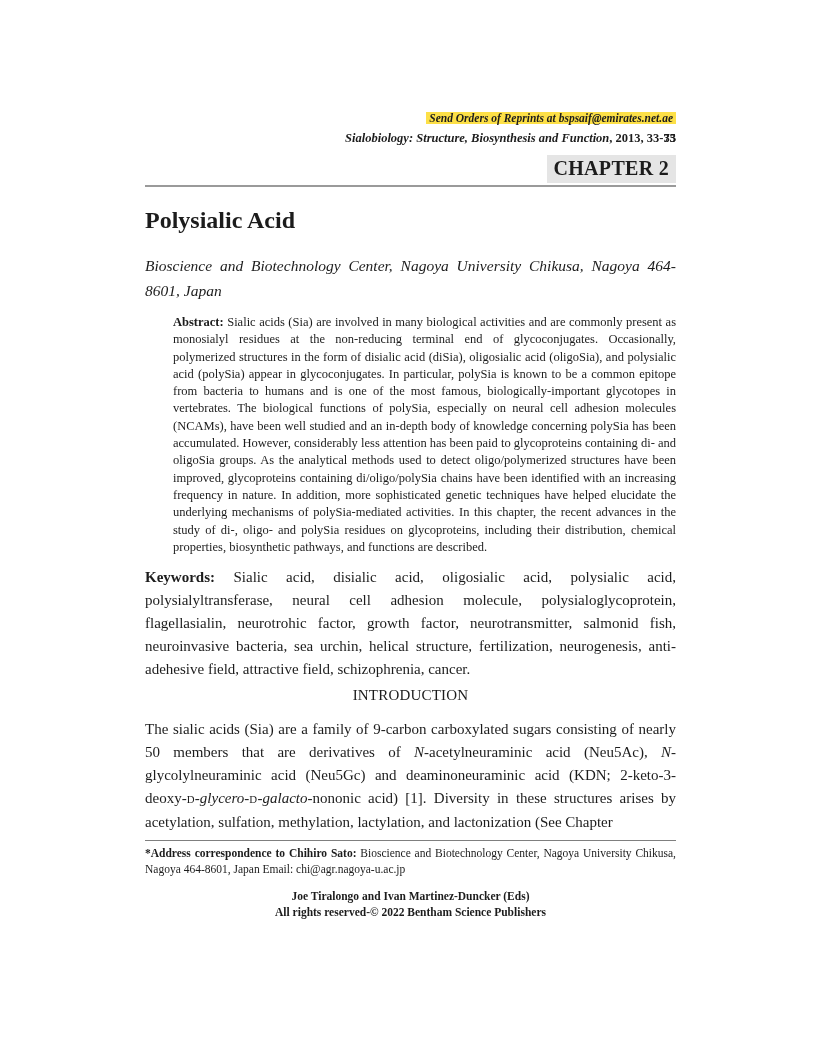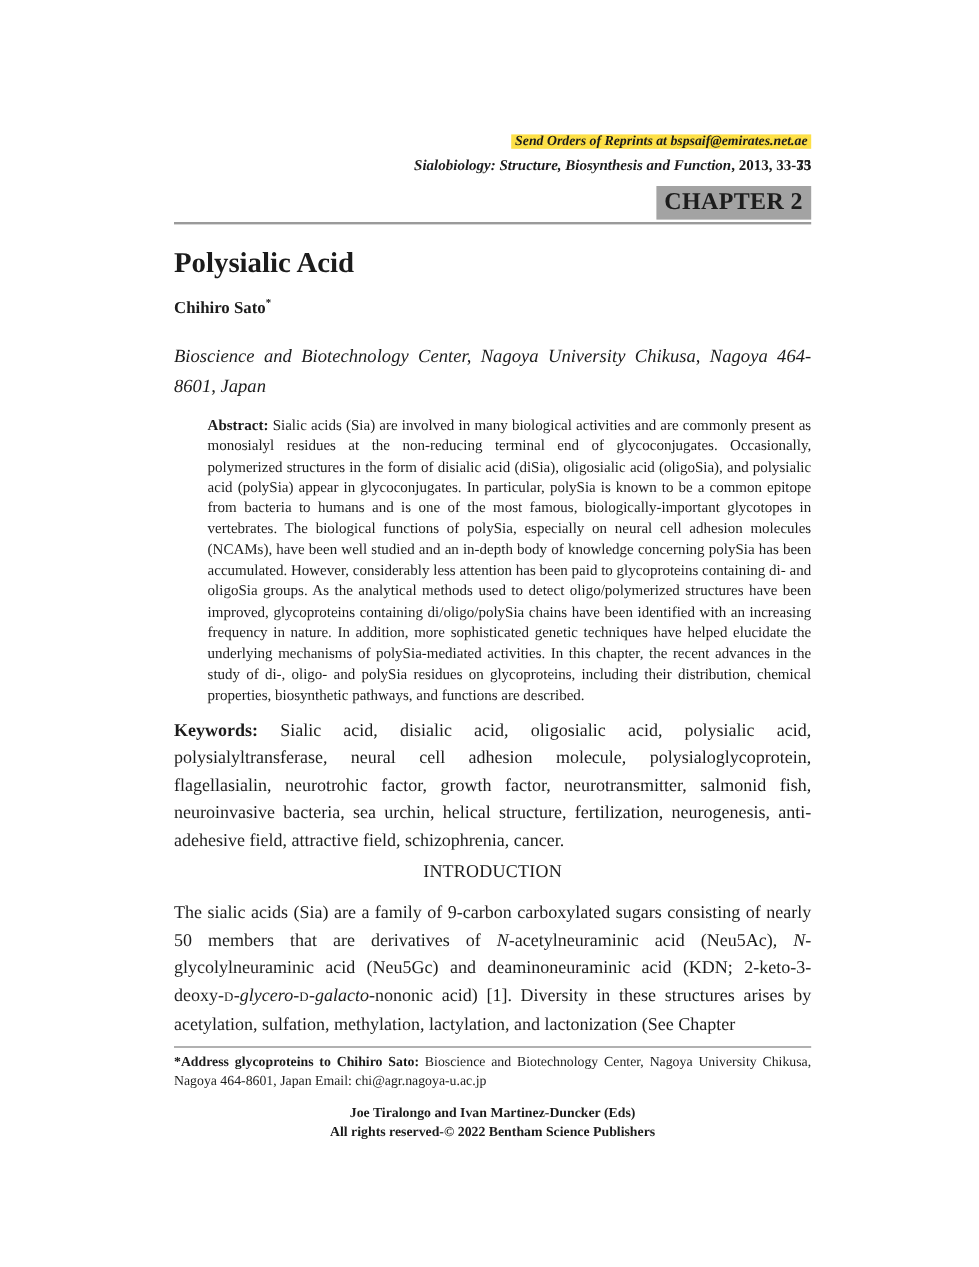--- a/index.html
+++ b/index.html
@@ -132,43 +132,40 @@
   <div class="reprint-line">
     <span class="reprint-highlight" style="background: #fde047; margin-left: 16px;">Send Orders of Reprints at bspsaif@emirates.net.ae</span>
   </div>
 
   <div class="journal-line">
     <span><span class="seg-bolditalic">Sialobiology: Structure, Biosynthesis and Function</span><span class="seg-bold">, 2013, 33-75</span></span>
     <span class="page-number">33</span>
   </div>
 
   <div class="chapter-row">
-    <span class="chapter-box" style="background: #a3a3a3;">CHAPTER 2</span>
+    <span class="chapter-box" style="background: #e5e5e5;">CHAPTER 2</span>
   </div>
 
   <div class="header-divider" style="background: rgb(154, 154, 154);"></div>
 
   <div class="title">Polysialic Acid</div>
 
-  <div class="author">
-    <span>Chihiro Sato</span><sup>*</sup>
-  </div>
 
   <div class="affiliation">Bioscience and Biotechnology Center, Nagoya University Chikusa, Nagoya 464-8601, Japan</div>
 
   <div class="abstract"><span class="seg-bold">Abstract: </span><span>Sialic acids (Sia) are involved in many biological activities and are commonly present as monosialyl residues at the non-reducing terminal end of glycoconjugates. Occasionally, polymerized structures in the form of disialic acid (diSia), oligosialic acid (oligoSia), and polysialic acid (polySia) appear in glycoconjugates. In particular, polySia is known to be a common epitope from bacteria to humans and is one of the most famous, biologically-important glycotopes in vertebrates. The biological functions of polySia, especially on neural cell adhesion molecules (NCAMs), have been well studied and an in-depth body of knowledge concerning polySia has been accumulated. However, considerably less attention has been paid to glycoproteins containing di- and oligoSia groups. As the analytical methods used to detect oligo/polymerized structures have been improved, glycoproteins containing di/oligo/polySia chains have been identified with an increasing frequency in nature. In addition, more sophisticated genetic techniques have helped elucidate the underlying mechanisms of polySia-mediated activities. In this chapter, the recent advances in the study of di-, oligo- and polySia residues on glycoproteins, including their distribution, chemical properties, biosynthetic pathways, and functions are described.</span></div>
 
   <div class="keywords"><span class="seg-bold">Keywords: </span><span>Sialic acid, disialic acid, oligosialic acid, polysialic acid, polysialyltransferase, neural cell adhesion molecule, polysialoglycoprotein, flagellasialin, neurotrohic factor, growth factor, neurotransmitter, salmonid fish, neuroinvasive bacteria, sea urchin, helical structure, fertilization, neurogenesis, anti-adehesive field, attractive field, schizophrenia, cancer.</span></div>
 
   <div class="section-heading">INTRODUCTION</div>
 
   <div class="intro"><span>The sialic acids (Sia) are a family of 9-carbon carboxylated sugars consisting of nearly 50 members that are derivatives of </span><span class="seg-italic">N</span><span>-acetylneuraminic acid (Neu5Ac), </span><span class="seg-italic">N</span><span>-glycolylneuraminic acid (Neu5Gc) and deaminoneuraminic acid (KDN; 2-keto-3-deoxy-</span><span class="seg-smallcap">D</span><span>-</span><span class="seg-italic">glycero</span><span>-</span><span class="seg-smallcap">D</span><span>-</span><span class="seg-italic">galacto</span><span>-nononic acid) [1]. Diversity in these structures arises by acetylation, sulfation, methylation, lactylation, and lactonization (See Chapter</span></div>
 
   <div class="footnote-divider" style="background: rgb(127, 127, 127);"></div>
 
-  <div class="footnote"><span class="seg-bold">*Address glycoproteins to Chihiro Sato: </span><span>Bioscience and Biotechnology Center, Nagoya University Chikusa, Nagoya 464-8601, Japan Email: chi@agr.nagoya-u.ac.jp</span></div>
+  <div class="footnote"><span class="seg-bold">*Address correspondence to Chihiro Sato: </span><span>Bioscience and Biotechnology Center, Nagoya University Chikusa, Nagoya 464-8601, Japan Email: chi@agr.nagoya-u.ac.jp</span></div>
 
   <div class="footer">
     <div>Joe Tiralongo and Ivan Martinez-Duncker (Eds)</div>
     <div>All rights reserved-© 2022 Bentham Science Publishers</div>
   </div>
 
 </div>
 
 </body></html>

